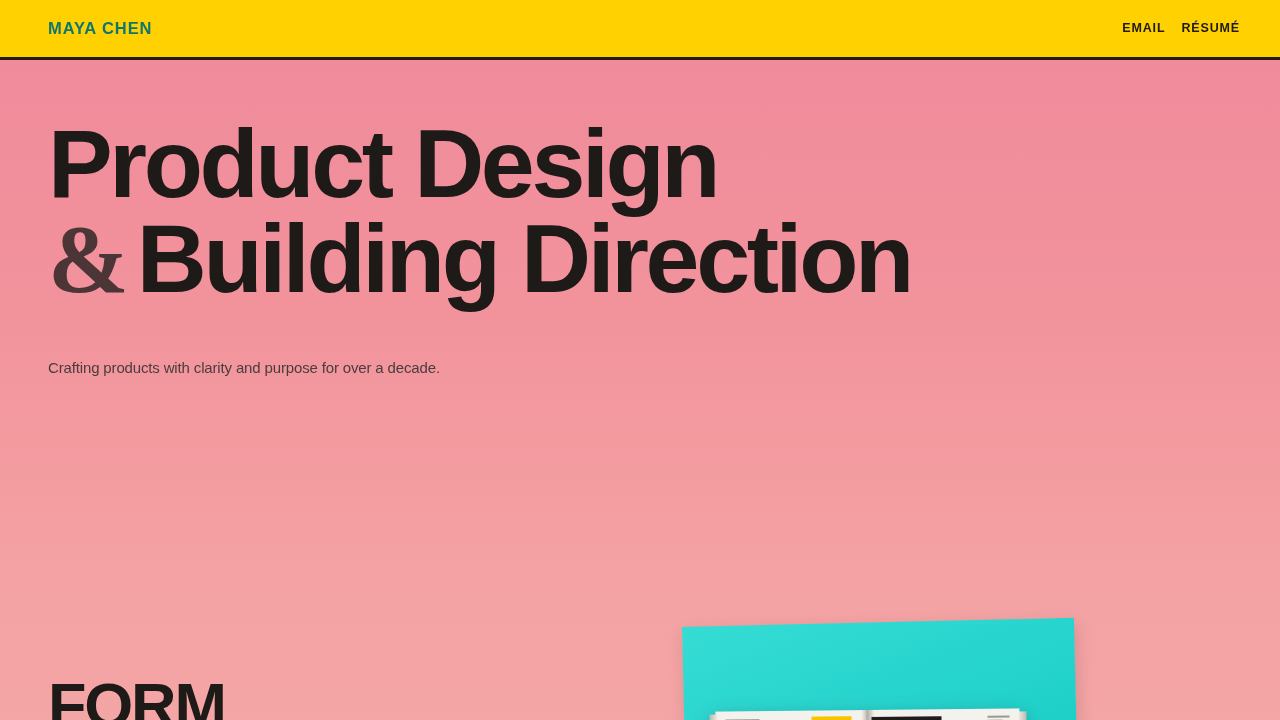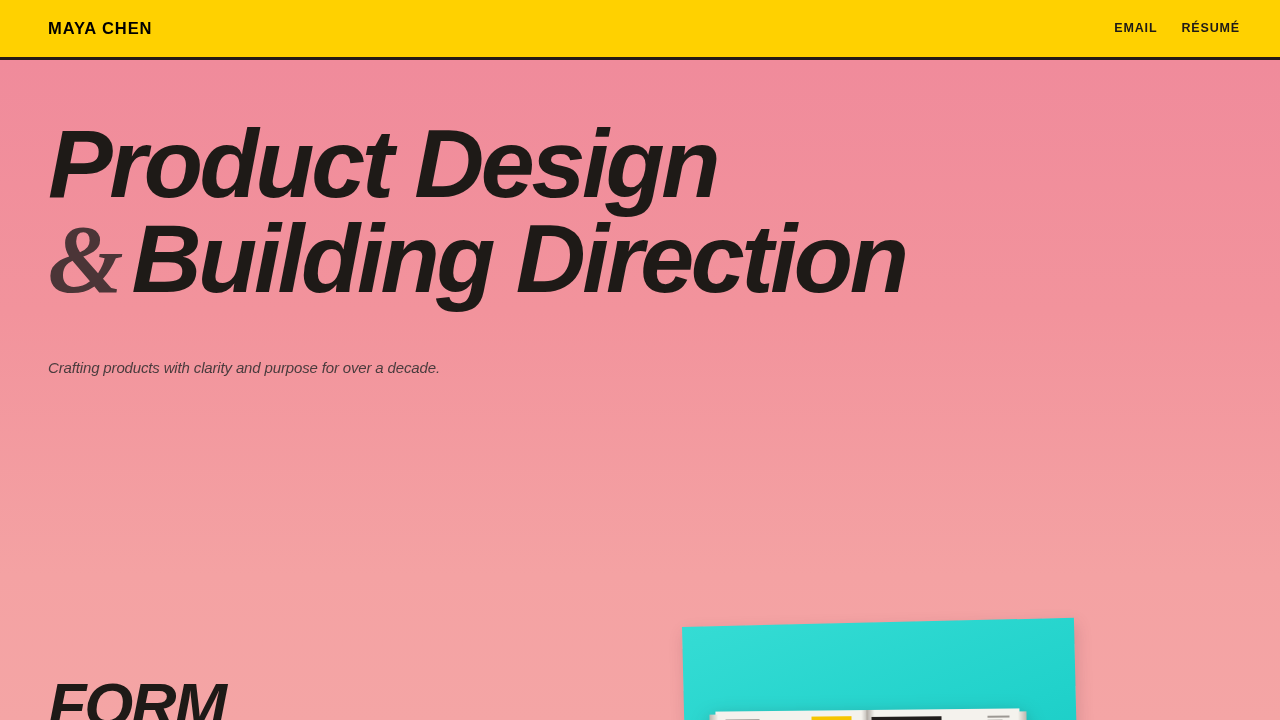--- a/index.html
+++ b/index.html
@@ -28,29 +28,29 @@
     align-items: center;
     justify-content: space-between;
     padding: 0 40px 0 48px;
     z-index: 40;
   }
 
   .brand {
     font-size: 16.5px;
     font-weight: bold;
     letter-spacing: 0.9px;
-    color: #000000;
+    color: #0f766e;
     line-height: 1;
     white-space: nowrap;
   }
 
   .nav-links {
     display: flex;
     align-items: center;
-    gap: 24px;
+    gap: 16px;
     padding-right: 0px;
   }
 
   .nav-link {
     font-size: 12.5px;
     font-weight: bold;
     letter-spacing: 0.85px;
     color: #1E1A17;
     text-decoration: none;
     line-height: 1;
@@ -59,21 +59,20 @@
   }
 
   
   .page-body {
     position: absolute;
     top: 60px; left: 0;
     width: 1280px;
     height: 660px;
     background: linear-gradient(180deg, #F08B9B 0%, #F2939C 38%, #F4A2A3 78%, #F4A5A5 100%);
     overflow: hidden;
-    font-style: italic;
   }
 
   .hero {
     position: absolute;
     top: 0; left: 0;
     width: 1280px;
     padding: 56px 48px 0 48px;
   }
 
   .headline {

